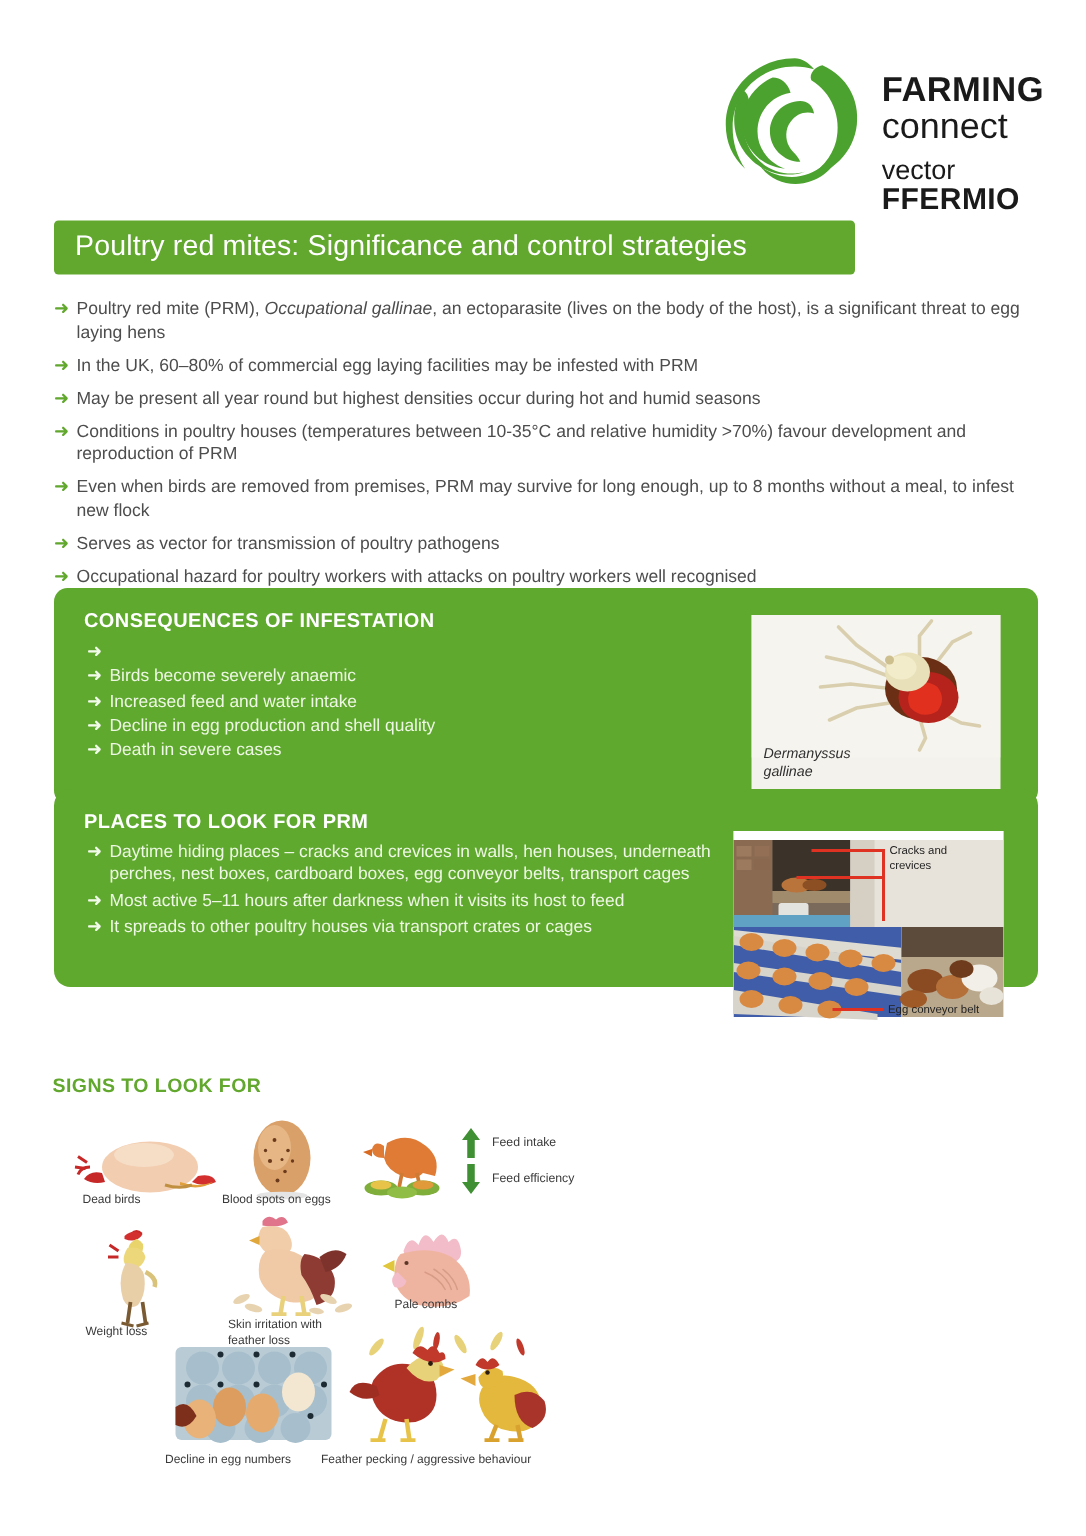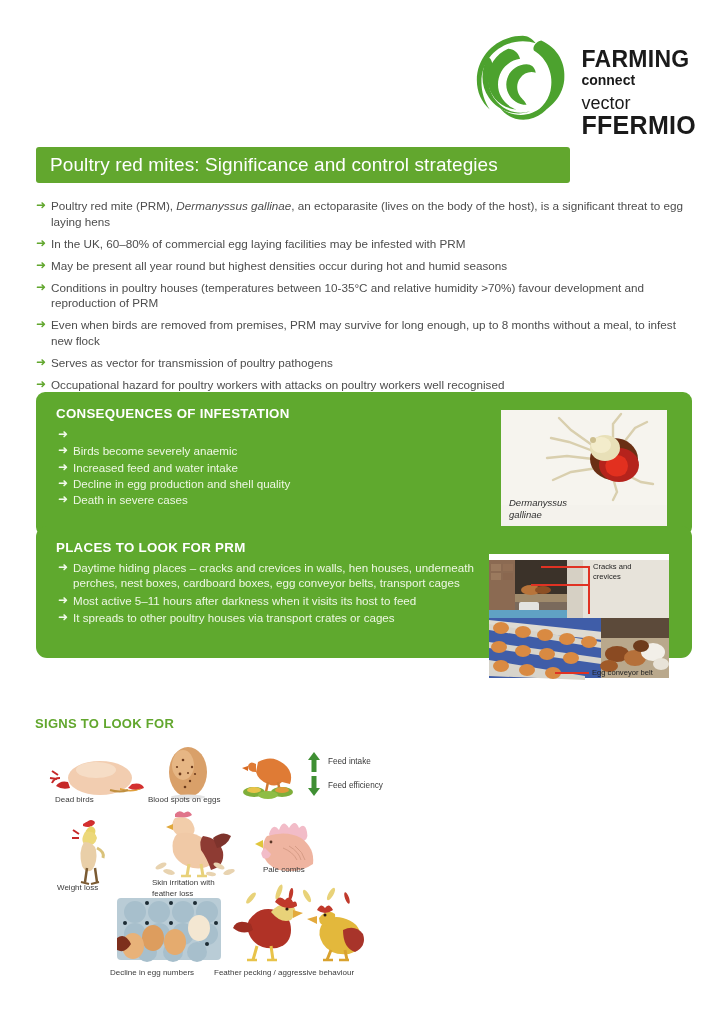--- a/index.html
+++ b/index.html
@@ -39,31 +39,31 @@
     line-height: 1.0;
     color: #1a1a1a;
     margin-top: 26px;
   }
   .logo-line1 {
     font-size: 23px;
     font-weight: bold;
     letter-spacing: 0.3px;
   }
   .logo-line2 {
-    font-size: 14px;
-    font-weight: bold;
+    font-size: 24px;
+    font-weight: normal;
     margin-top: 2px;
   }
   .logo-line3 {
     font-size: 18px;
     font-weight: normal;
     margin-top: 7px;
   }
   .logo-line4 {
-    font-size: 25px;
+    font-size: 20px;
     font-weight: bold;
     letter-spacing: 0.3px;
     margin-top: 1px;
   }
 
   
   .title-bar {
     position: absolute;
     left: 36px;
     top: 147px;
@@ -257,21 +257,21 @@
     </div>
   </div>
 
   <div class="title-bar">
     <span class="title-bar-text">Poultry red mites: Significance and control strategies</span>
   </div>
 
   <div class="main-bullets">
     <div class="bullet-row">
       <span class="arrow">➜</span>
-      <span class="bullet-text"><span>Poultry red mite (PRM), </span><i>Dermanyssus gallinae</i><span>, an ectoparasite (lives on the body of the host), is a significant threat to egg laying hens</span></span>
+      <span class="bullet-text"><span>Poultry red mite (PRM), </span><i>Occupational gallinae</i><span>, an ectoparasite (lives on the body of the host), is a significant threat to egg laying hens</span></span>
     </div>
     <div class="bullet-row">
       <span class="arrow">➜</span>
       <span class="bullet-text">In the UK, 60–80% of commercial egg laying facilities may be infested with PRM</span>
     </div>
     <div class="bullet-row">
       <span class="arrow">➜</span>
       <span class="bullet-text">May be present all year round but highest densities occur during hot and humid seasons</span>
     </div>
     <div class="bullet-row">

